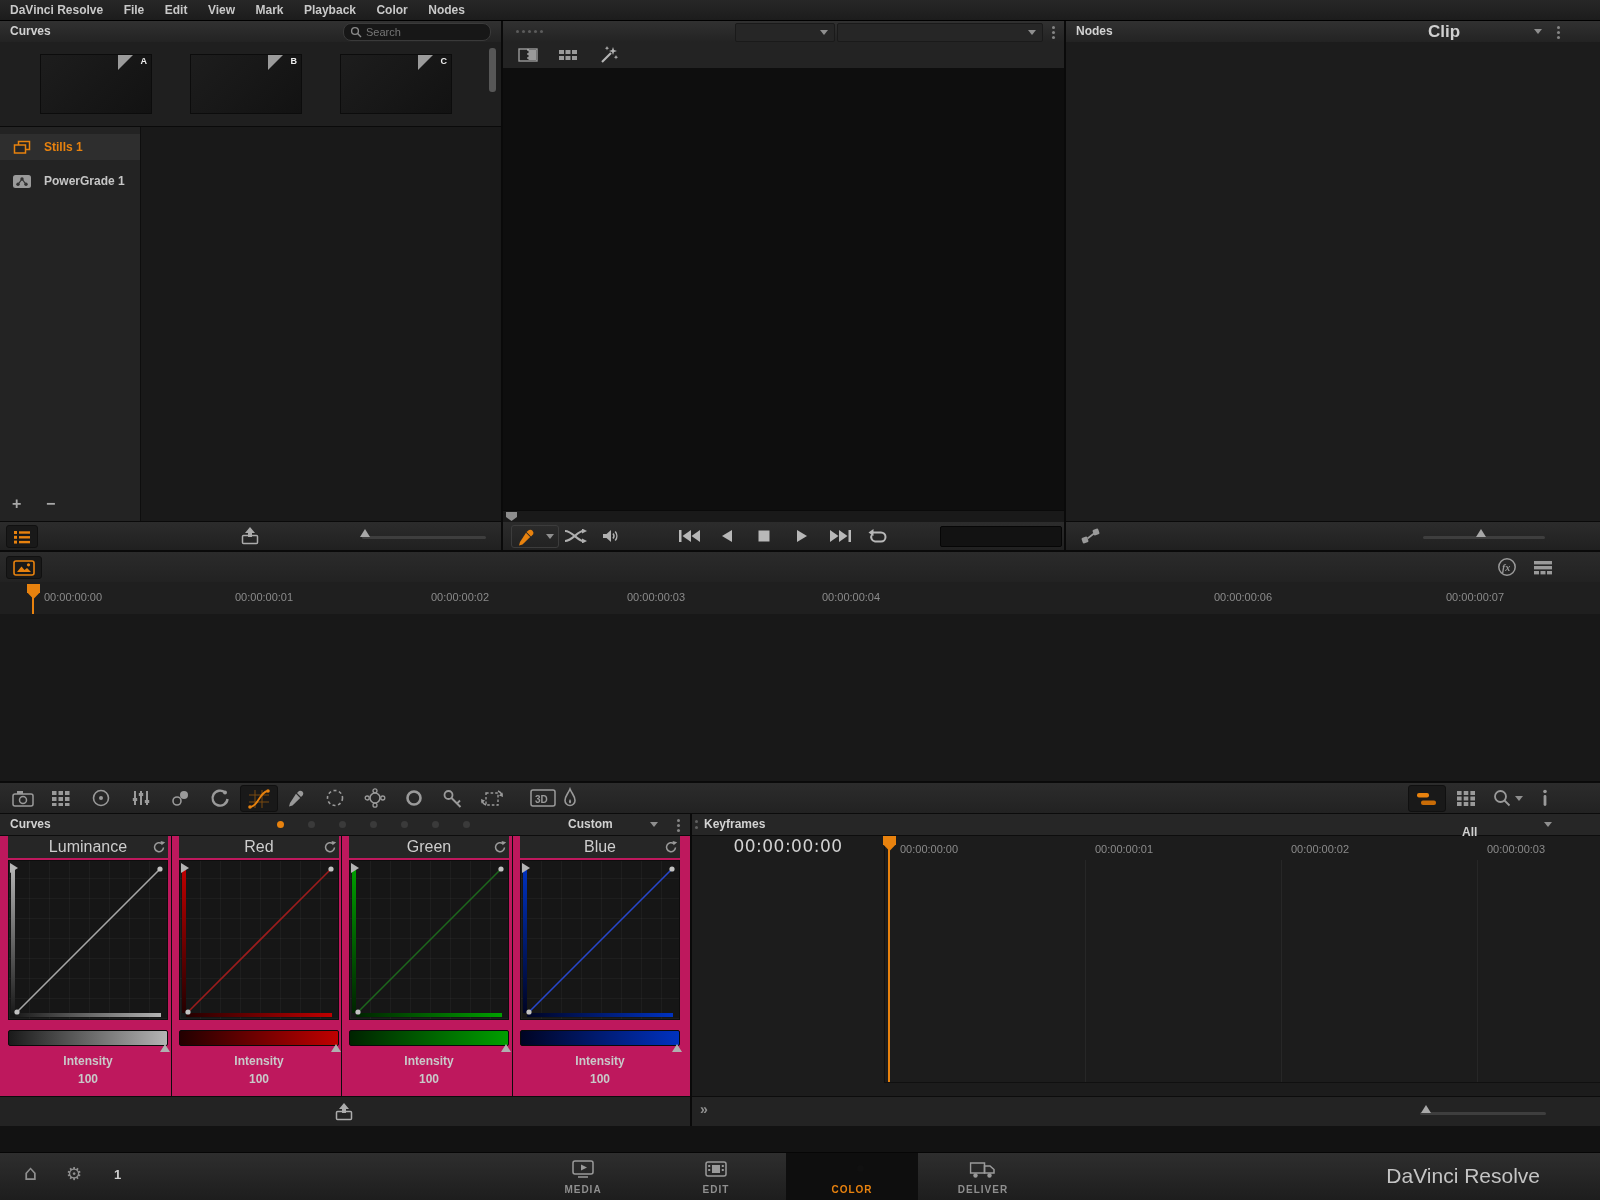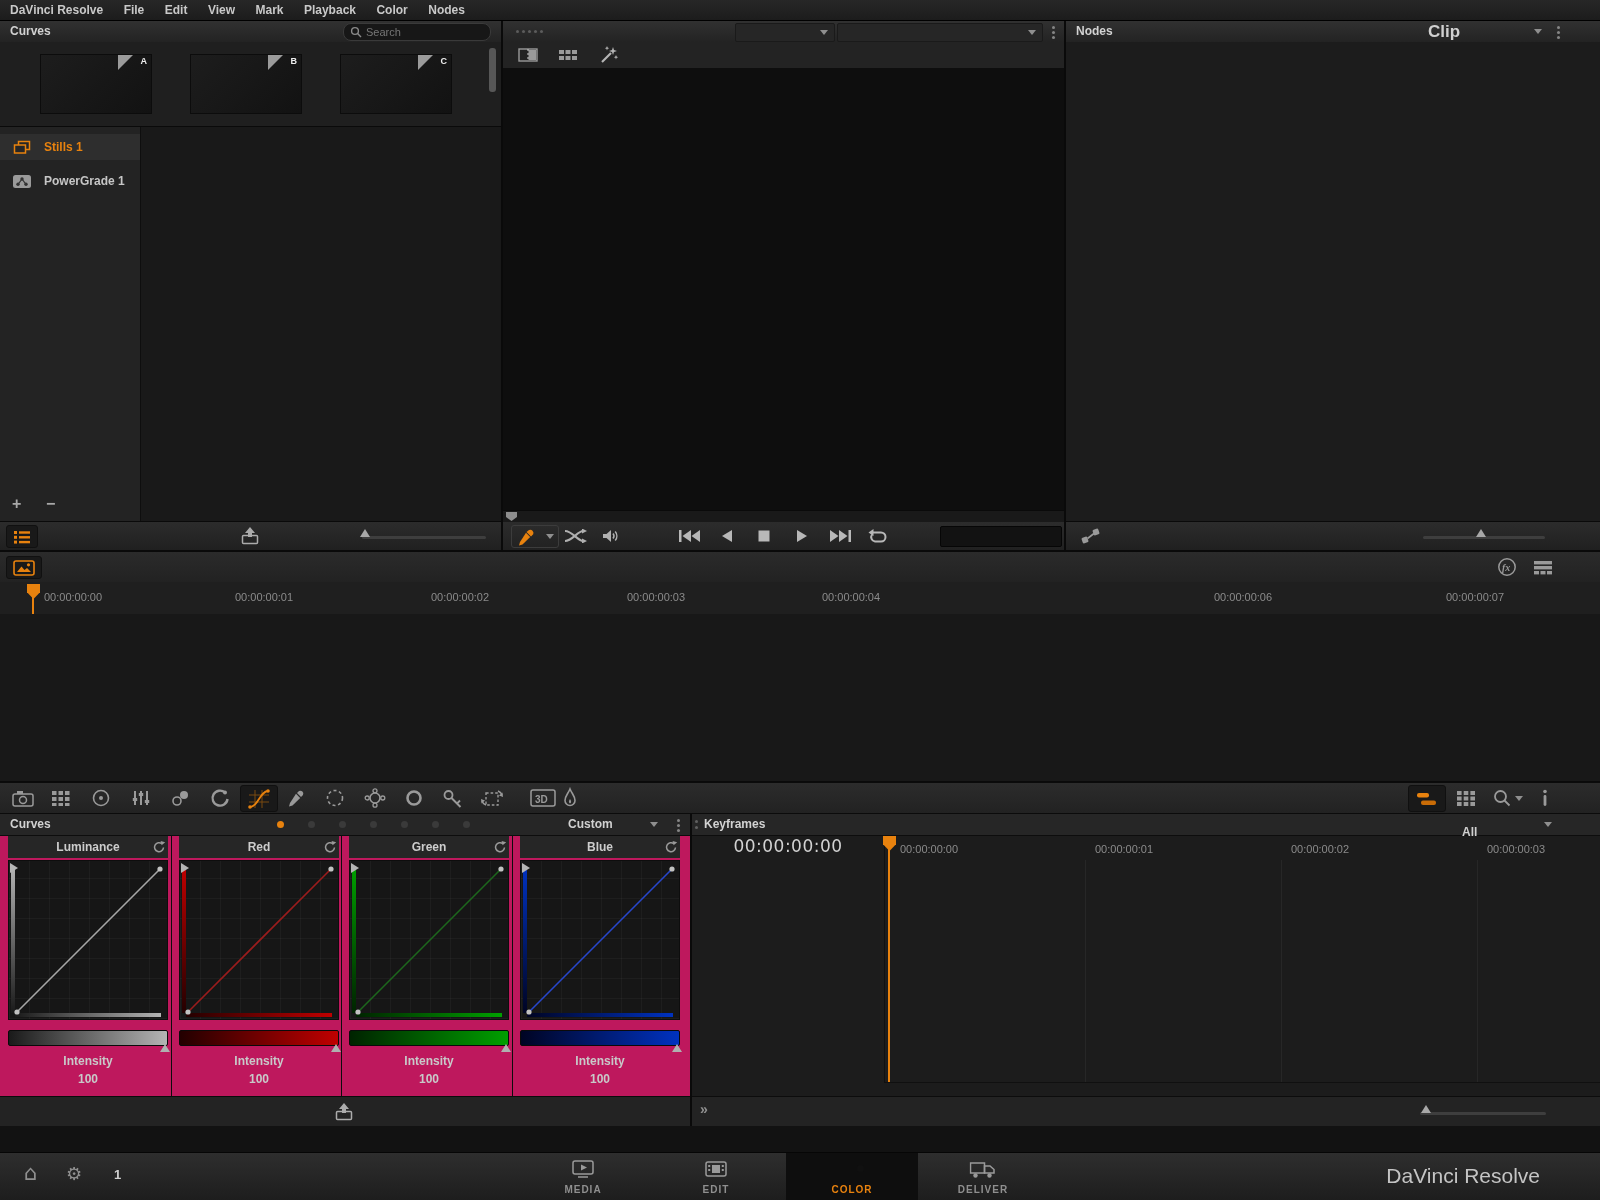--- a/index.html
+++ b/index.html
@@ -24,21 +24,21 @@
   .vdrop{position:absolute;height:17px;top:2px;background:#262626;border:1px solid #1a1a1a;border-radius:2px;}
   .still-thumb{position:absolute;width:110px;height:58px;background:linear-gradient(135deg,#1d1d1d,#121212);border:1px solid #0c0c0c;}
   .fold{position:absolute;width:15px;height:15px;background:#9b9b9b;clip-path:polygon(0 0,100% 0,0 100%);}
   .corner-letter{position:absolute;right:4px;top:1px;font-size:9px;font-weight:bold;color:#ededed;}
   .album-row{position:absolute;left:0;width:140px;height:26px;font-size:12px;font-weight:bold;}
   .album-row .lbl{position:absolute;left:44px;line-height:26px;}
   .btn-box{position:absolute;background:#191919;border-radius:3px;border:1px solid #101010;display:flex;align-items:center;justify-content:center;}
   .footer-bar{position:absolute;left:0;right:0;bottom:0;height:28px;background:linear-gradient(#2c2c2c,#202020);border-top:1px solid #0a0a0a;}
   .curve-col{position:absolute;top:22px;width:160px;height:260px;}
   .col-head{position:absolute;left:0;top:0;width:160px;height:22px;background:#262626;}
-  .col-name{width:100%;text-align:center;line-height:22px;font-size:12px;font-weight:bold;color:#cdcdcd;}
+  .col-name{width:100%;text-align:center;line-height:22px;font-size:16px;font-weight:normal;color:#cdcdcd;}
   .curve-box{position:absolute;left:0;top:24px;width:158px;height:158px;background:#161616;border:1px solid #0d0d0d;
     background-image:repeating-linear-gradient(0deg,rgba(255,255,255,0.035) 0 1px,transparent 1px 20px),
                      repeating-linear-gradient(90deg,rgba(255,255,255,0.035) 0 1px,transparent 1px 20px);}
   .vstrip{position:absolute;left:2px;top:6px;width:4px;height:146px;background:linear-gradient(180deg,var(--g-to),var(--g-from));}
   .hstrip{position:absolute;left:6px;bottom:2px;height:4px;width:146px;background:linear-gradient(90deg,var(--g-from),var(--g-to));}
   .tl-handle{position:absolute;left:1px;top:2px;width:0;height:0;border-left:8px solid #b5b5b5;border-top:5px solid transparent;border-bottom:5px solid transparent;}
   .curve-line{stroke:var(--ln);stroke-width:1.6;}
   .grad-bar{position:absolute;left:0;top:194px;width:158px;height:14px;border:1px solid #0a0a0a;border-radius:2px;
             background:linear-gradient(90deg,var(--g-from),var(--g-to));}
   .bar-thumb{position:absolute;right:-3px;bottom:-7px;width:0;height:0;border-left:5px solid transparent;border-right:5px solid transparent;border-bottom:8px solid #b0b0b0;}

